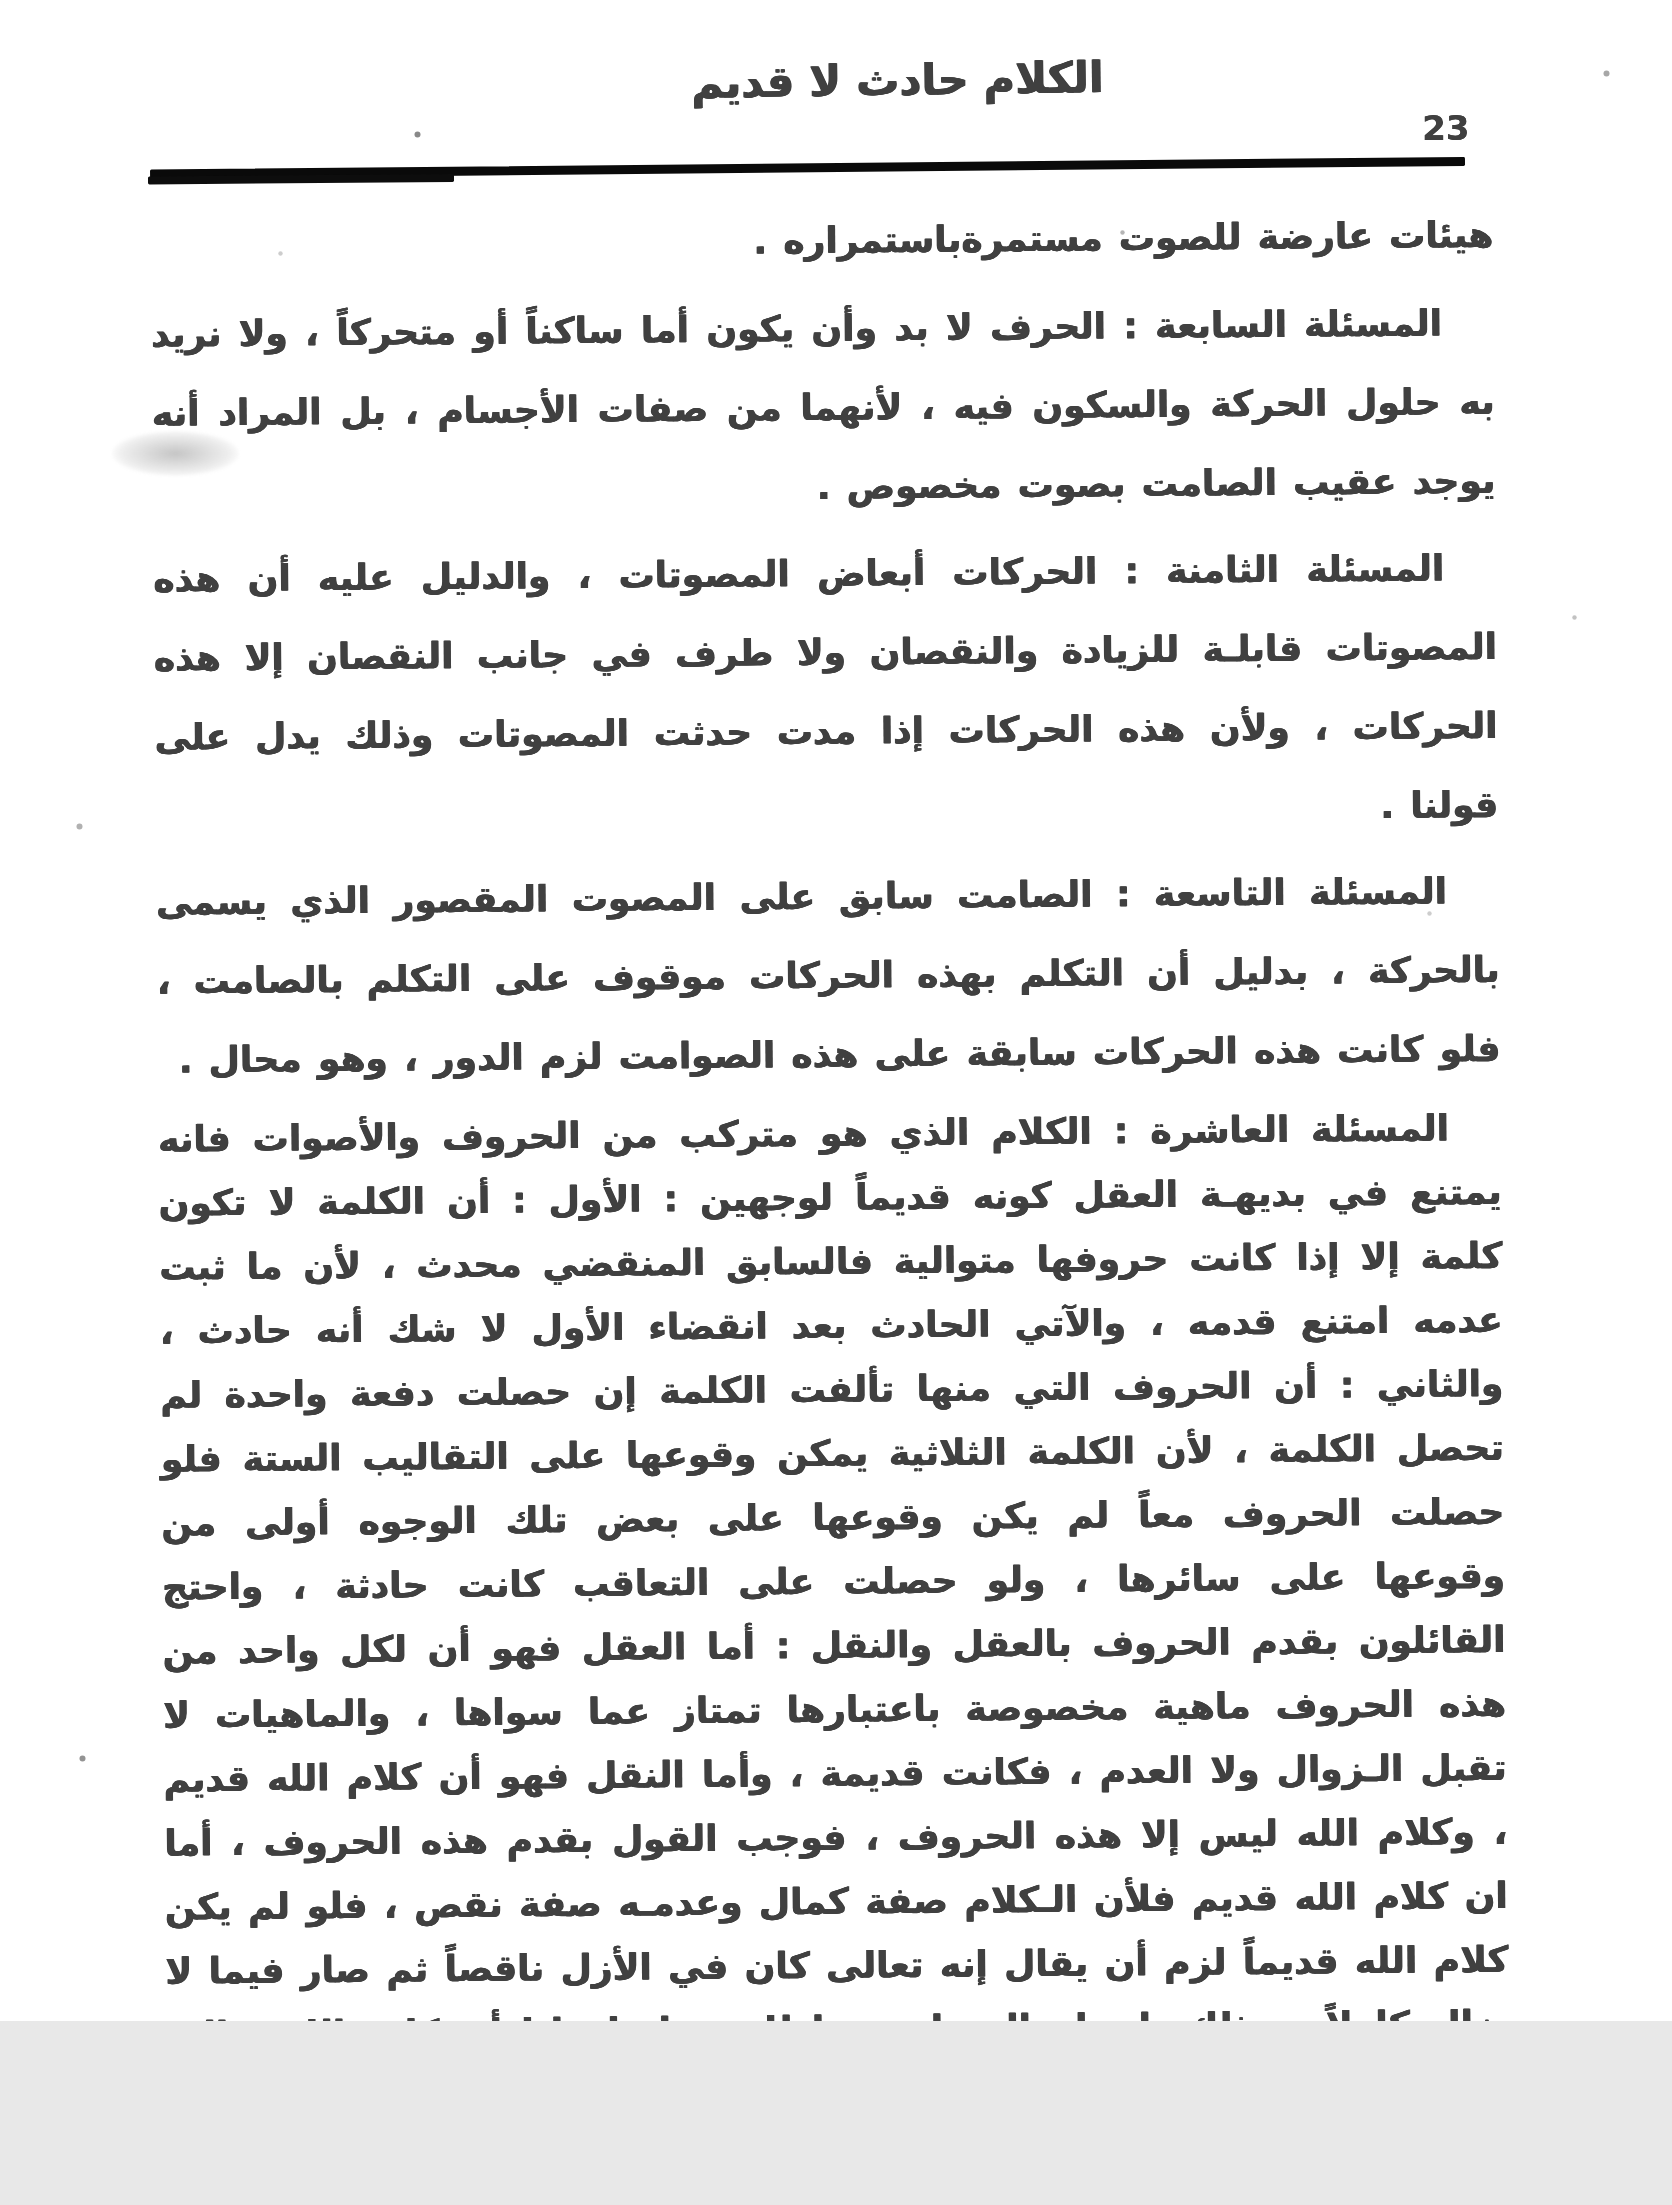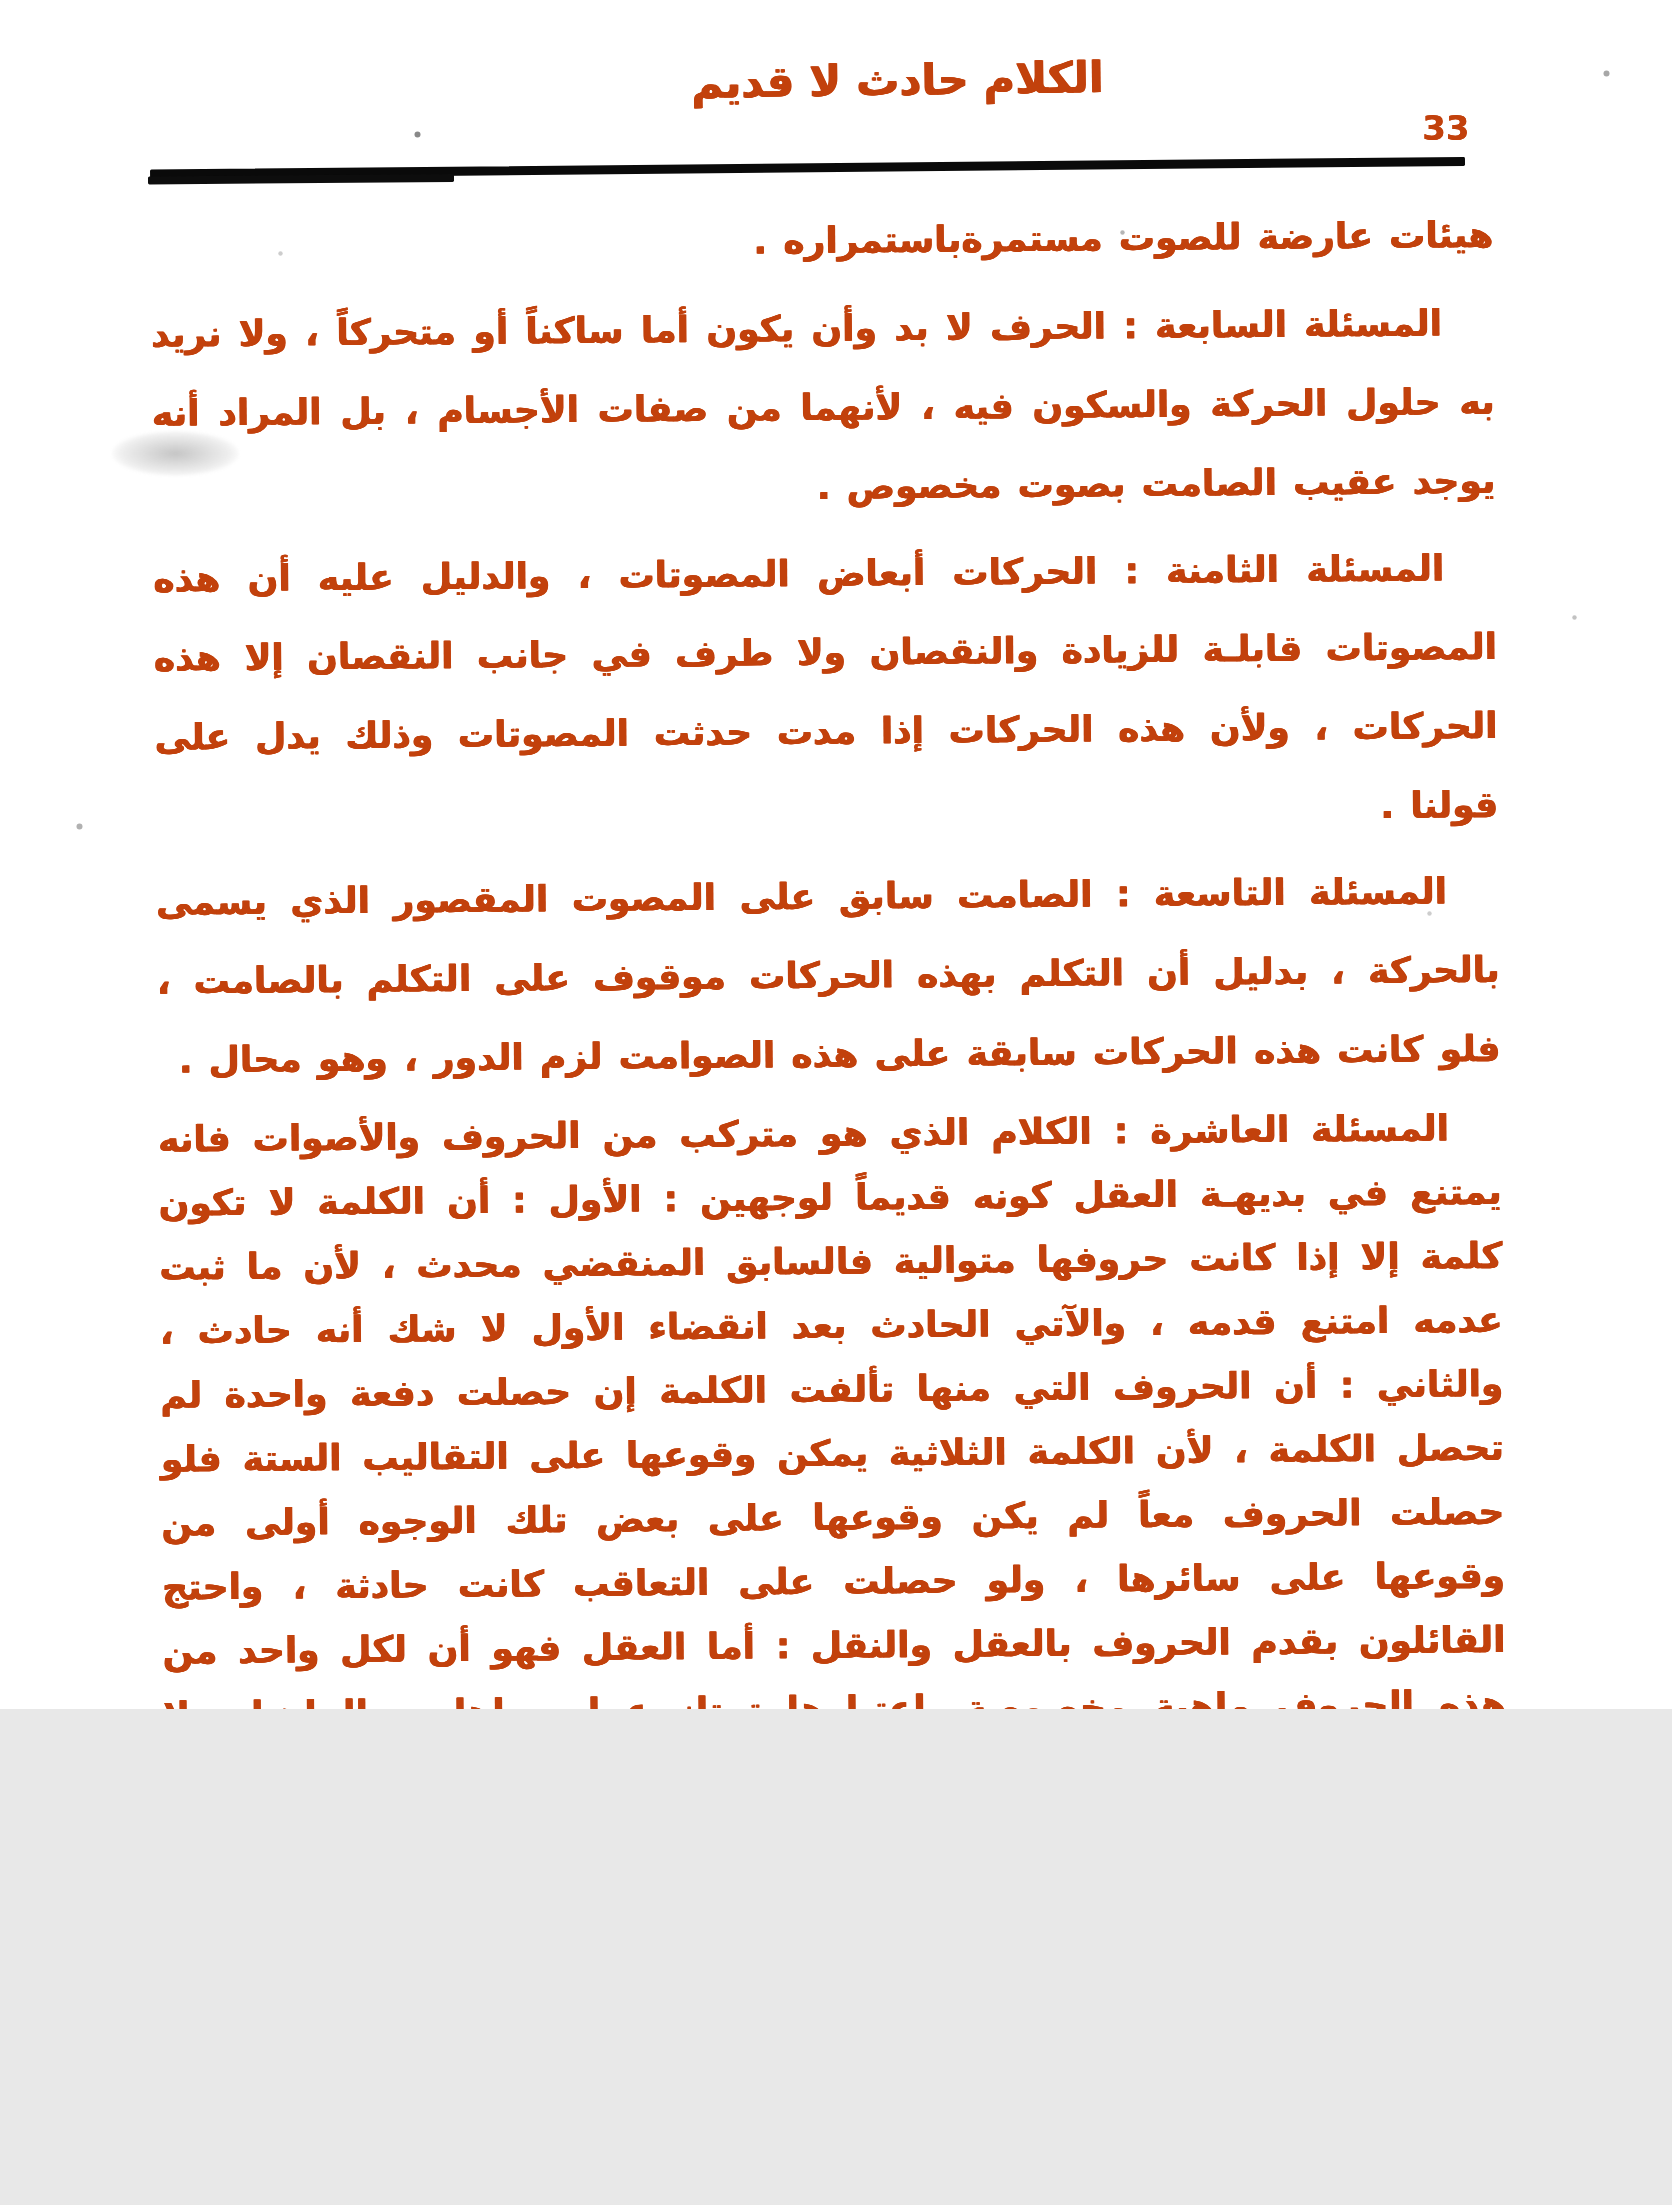--- a/index.html
+++ b/index.html
@@ -1,22 +1,22 @@
 <!DOCTYPE html>
 <html lang="ar" style="font-size:12px"><head>
 <meta charset="utf-8">
 <style>
   html,body{margin:0;padding:0;background:#e8e8e8;}
   .page{
     position:relative;
-    width:1673px;height:1709px;
+    width:1673px;height:2021px;
     background:#ffffff;
     overflow:hidden;
     font-family:"DejaVu Sans", sans-serif;
-    color:#c2410c;
+    color:#404040;
   }
   
   .chapter-title{
     position:absolute;top:55px;left:658px;width:479px;
     margin:0;text-align:center;
     font-size:43px;font-weight:700;
     direction:rtl;
     transform:rotate(-0.8deg);
     text-shadow:0.6px 0 0 currentColor,-0.6px 0 0 currentColor;
     white-space:nowrap;
@@ -77,21 +77,21 @@
       1428px 912px 0 0.7px rgba(90,90,90,0.3);
   }
 </style>
 </head>
 <body>
 
 <div class="page">
 
   <h1 class="chapter-title">الكلام حادث لا قديم</h1>
 
-  <div class="page-number">33</div>
+  <div class="page-number">23</div>
 
   <div class="rule-main"></div>
   <div class="rule-left-double"></div>
 
   <main class="body-text">
 
     <p class="p-cont">هيئات عارضة للصوت مستمرةباستمراره .</p>
 
     <p class="p-loose">المسئلة السابعة : الحرف لا بد وأن يكون أما ساكناً أو متحركاً ، ولا نريد به حلول الحركة والسكون فيه ، لأنهما من صفات الأجسام ، بل المراد أنه يوجد عقيب الصامت بصوت مخصوص .</p>
 

